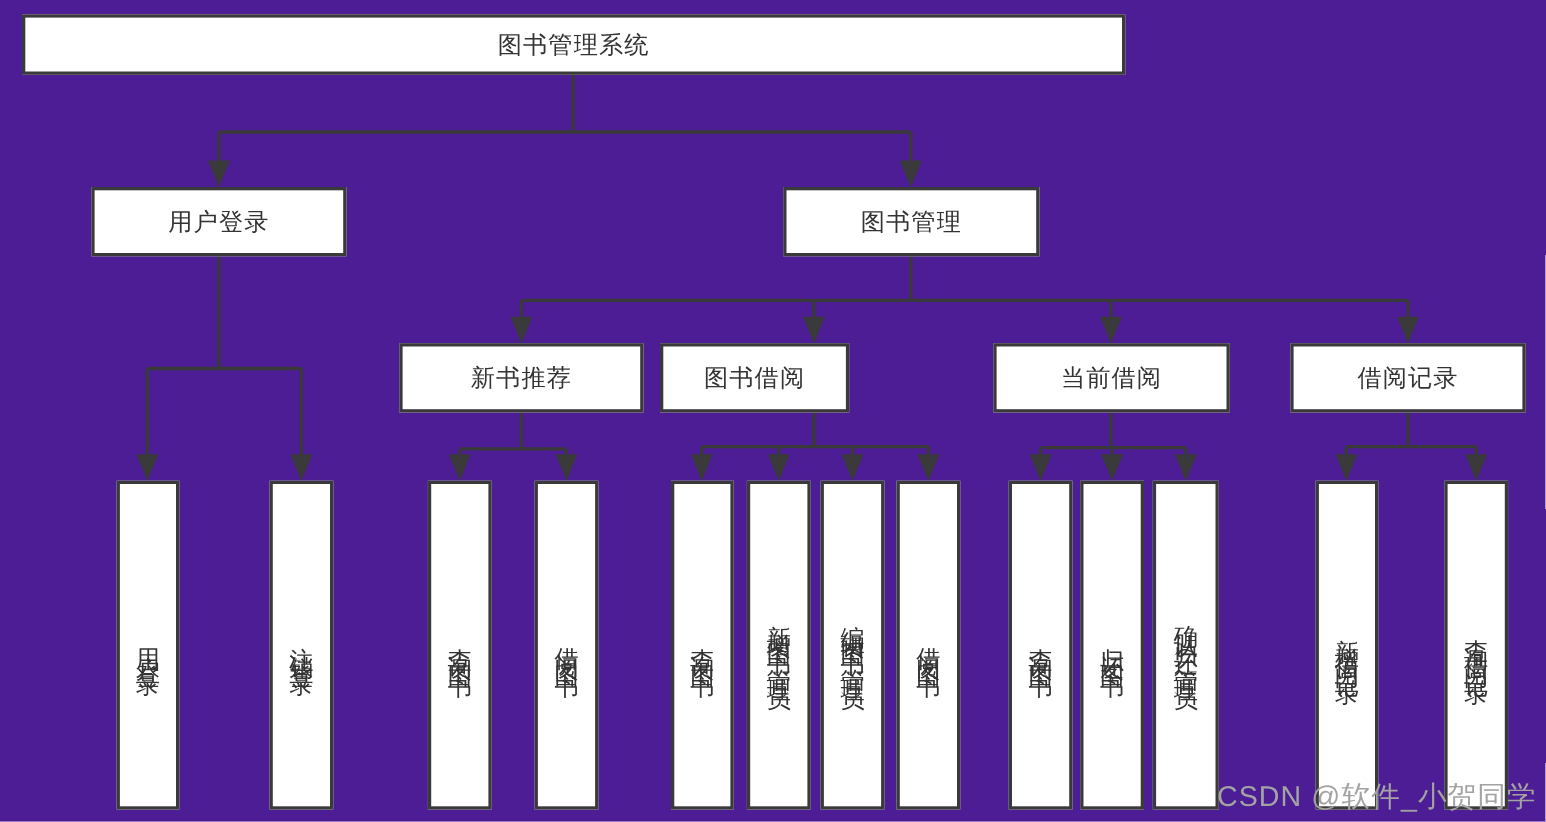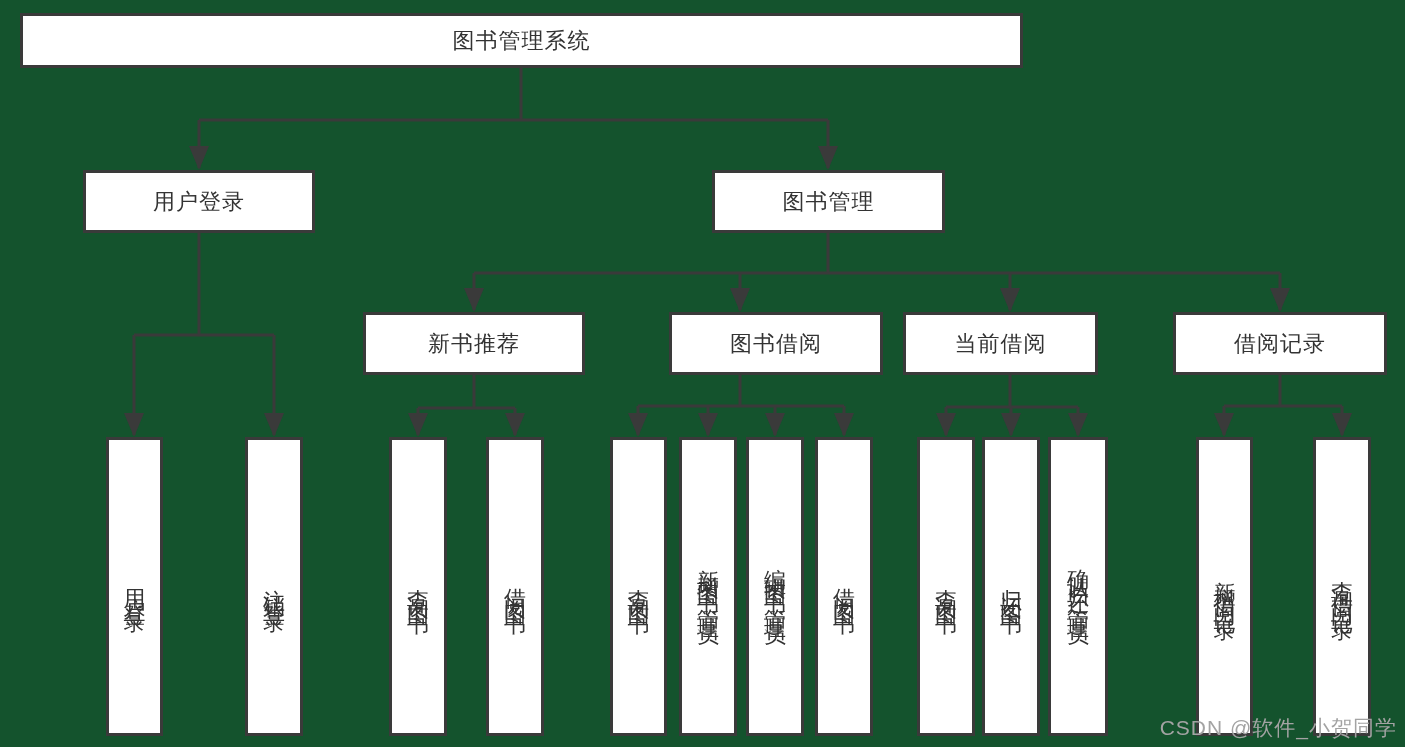--- a/index.html
+++ b/index.html
@@ -1,35 +1,35 @@
 <!DOCTYPE html>
 <html><head>
 <meta charset="utf-8">
 <style>
   html,body{margin:0;padding:0;background:#ffffff;}
   .canvas{
-    position:relative;width:1405px;height:747px;background:#14532d;overflow:hidden;
+    position:relative;width:1405px;height:747px;background:#4c1d95;overflow:hidden;
     font-family:"Liberation Sans","DejaVu Sans",sans-serif;color:#333333;
   }
   .connectors{position:absolute;left:0;top:0;width:1405px;height:747px;}
   .node{
     position:absolute;background:#ffffff;border:3px solid #3a3a3a;
     display:flex;align-items:center;justify-content:center;box-sizing:border-box;
   }
   .hlabel{font-size:22px;letter-spacing:1px;white-space:nowrap;}
   .root{left:20px;top:13px;width:1003px;height:55px;}
   .lvl2{top:170px;height:63px;}
   .lvl3{top:312px;height:63px;}
   .leaf{top:437px;height:299px;}
   .vlabel{
     writing-mode:vertical-rl;text-orientation:mixed;
     font-size:22px;letter-spacing:8px;line-height:1;white-space:nowrap;
   }
   .watermark{
-    position:absolute;right:8px;bottom:5px;font-size:21px;color:#a3a3a3;
+    position:absolute;right:8px;bottom:5px;font-size:26px;color:#a3a3a3;
     letter-spacing:1px;white-space:nowrap;
   }
 </style>
 </head>
 <body>
 
 <div class="canvas">
 
   <svg class="connectors" width="1405" height="747" viewBox="0 0 1405 747" xmlns="http://www.w3.org/2000/svg">
     <g stroke="#3a3a3a" stroke-width="3" fill="none">
@@ -85,24 +85,24 @@
   <div class="node lvl2" style="left:83px;width:232px;">
     <span class="hlabel">用户登录</span>
   </div>
   <div class="node lvl3" style="left:363px;width:222px;">
     <span class="hlabel">新书推荐</span>
   </div>
 
   <div class="node lvl2" style="left:712px;width:233px;">
     <span class="hlabel">图书管理</span>
   </div>
-  <div class="node lvl3" style="left:669px;width:214px;">
+  <div class="node lvl3" style="left:600px;width:172px;">
     <span class="hlabel">图书借阅</span>
   </div>
-  <div class="node lvl3" style="left:903px;width:195px;">
+  <div class="node lvl3" style="left:903px;width:215px;">
     <span class="hlabel">当前借阅</span>
   </div>
   <div class="node lvl3" style="left:1173px;width:214px;">
     <span class="hlabel">借阅记录</span>
   </div>
 
   <div class="node leaf" style="left:106px;width:57px;">
     <span class="vlabel">用户登录</span>
   </div>
   <div class="node leaf" style="left:245px;width:58px;">

